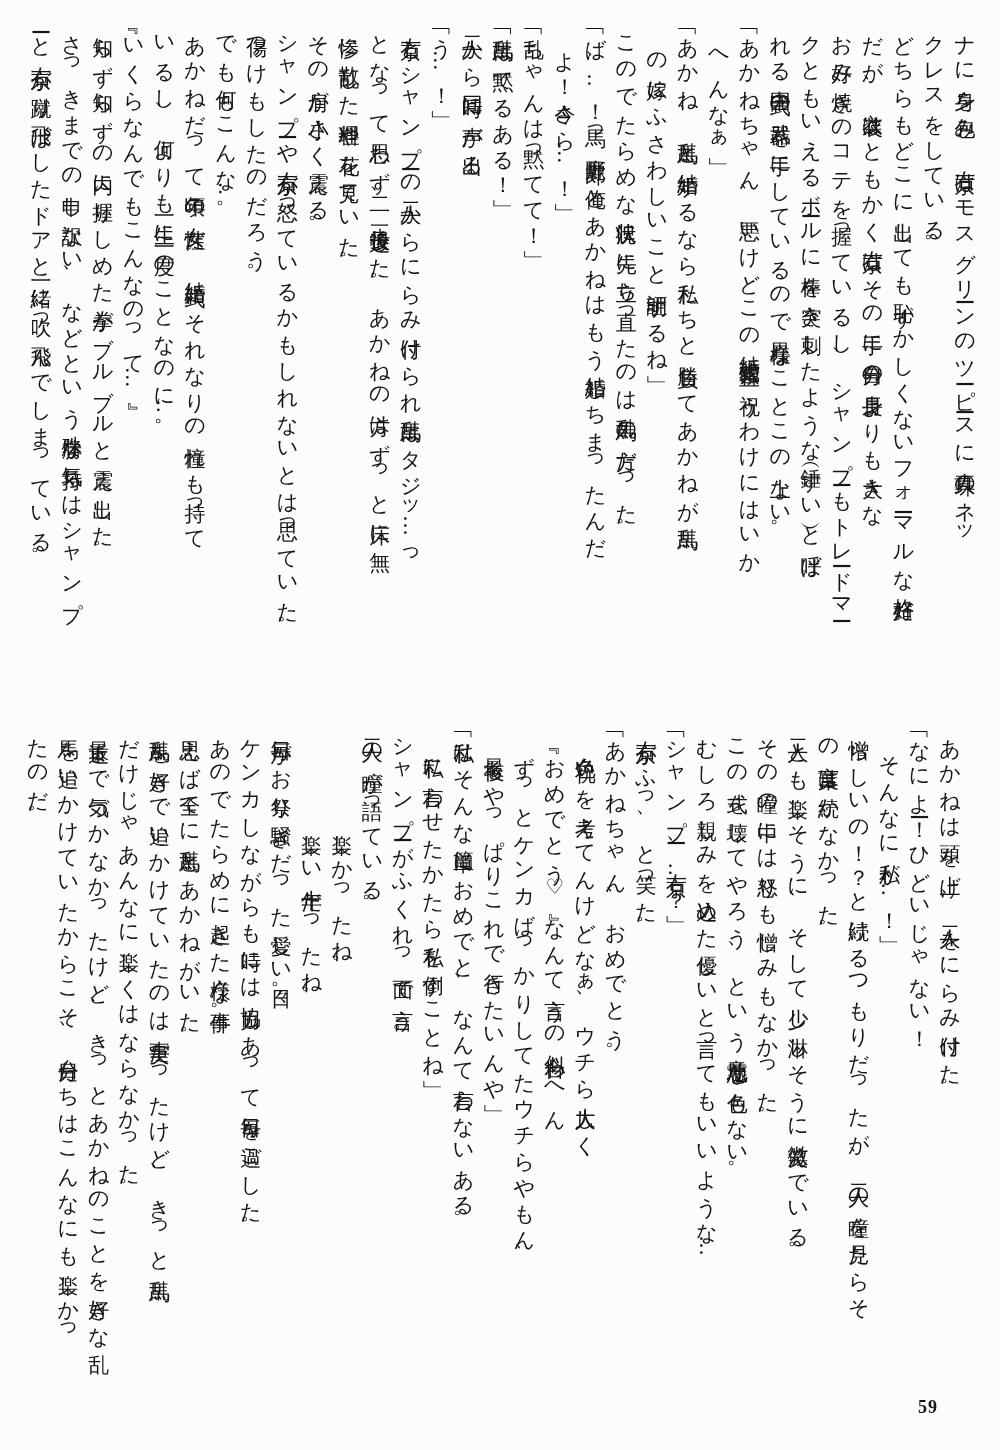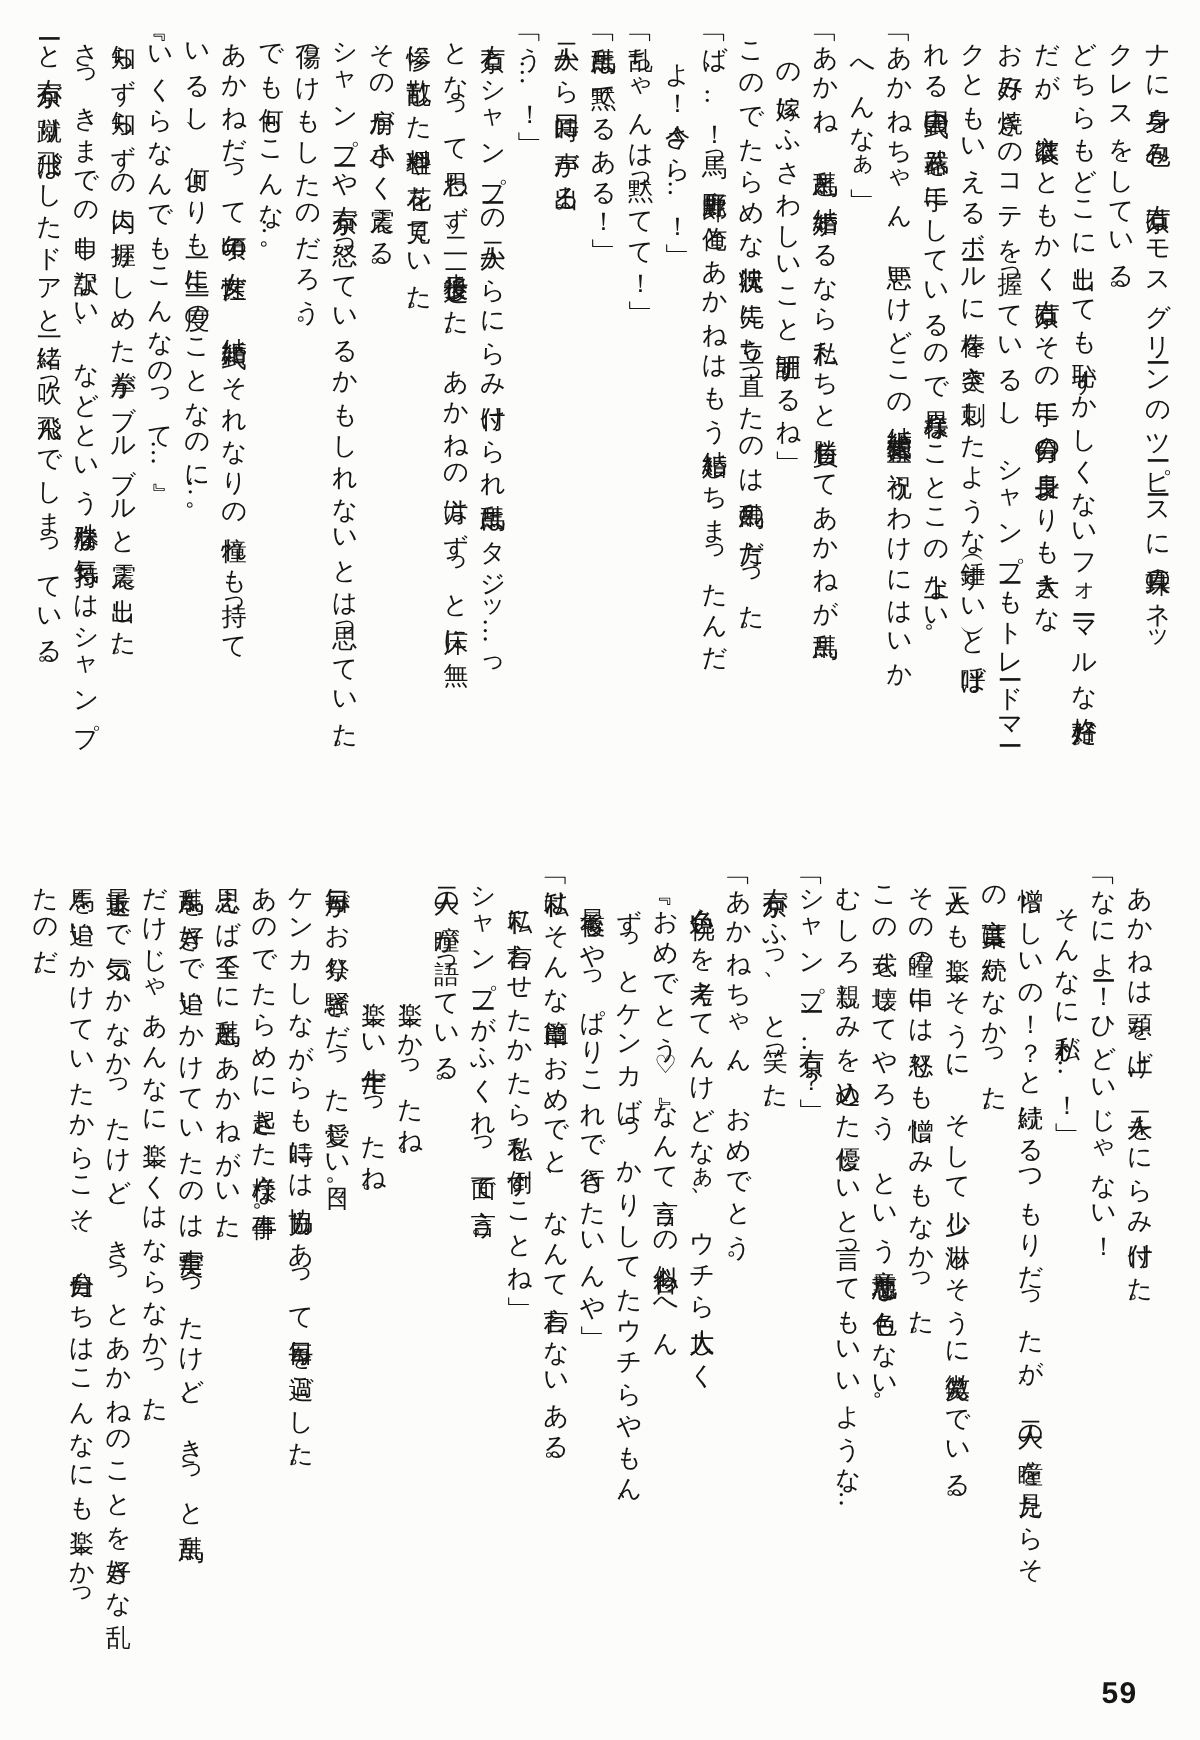--- a/index.html
+++ b/index.html
@@ -43,24 +43,24 @@
   }
   .vline {
     margin: 0;
   }
   .vline.indent-1 { padding-top: 17px; }
   .vline.indent-4 { padding-top: 94px; }
   .page-number {
     position: absolute;
     left: 918px;
     top: 1397px;
-    font-size: 25px;
+    font-size: 18px;
     font-weight: bold;
     letter-spacing: 1px;
-    font-family: Liberation Sans, sans-serif;
+    font-family: Liberation Serif, serif;
     text-align: center;
   }
 </style>
 </head>
 <body>
 
 <div class="page">
   <div id="top-block" class="vblock">
       <div class="vline">ナに身を包み、右京はモスグリーンのツーピースに真珠のネッ</div>
       <div class="vline">クレスをしている。</div>

